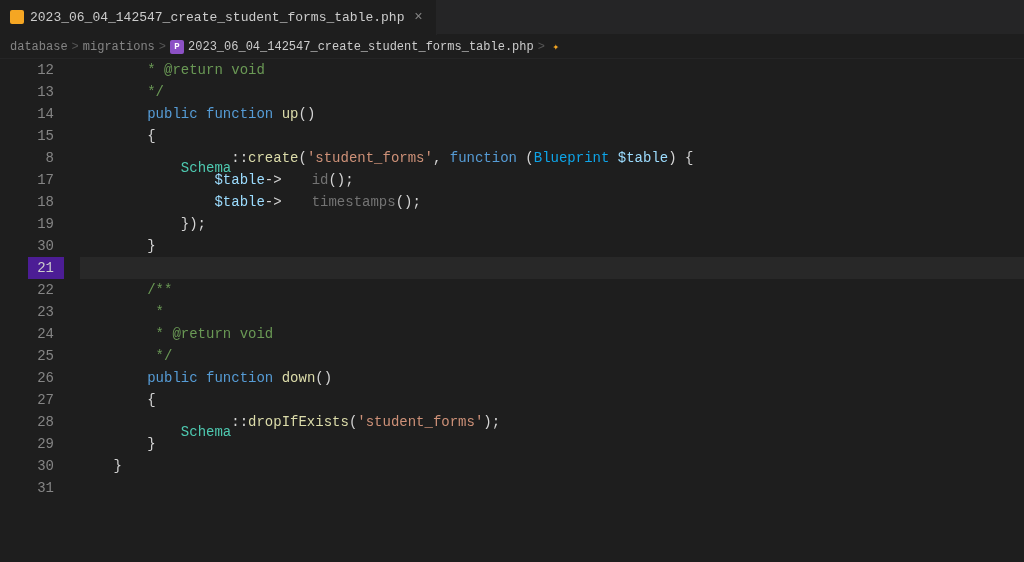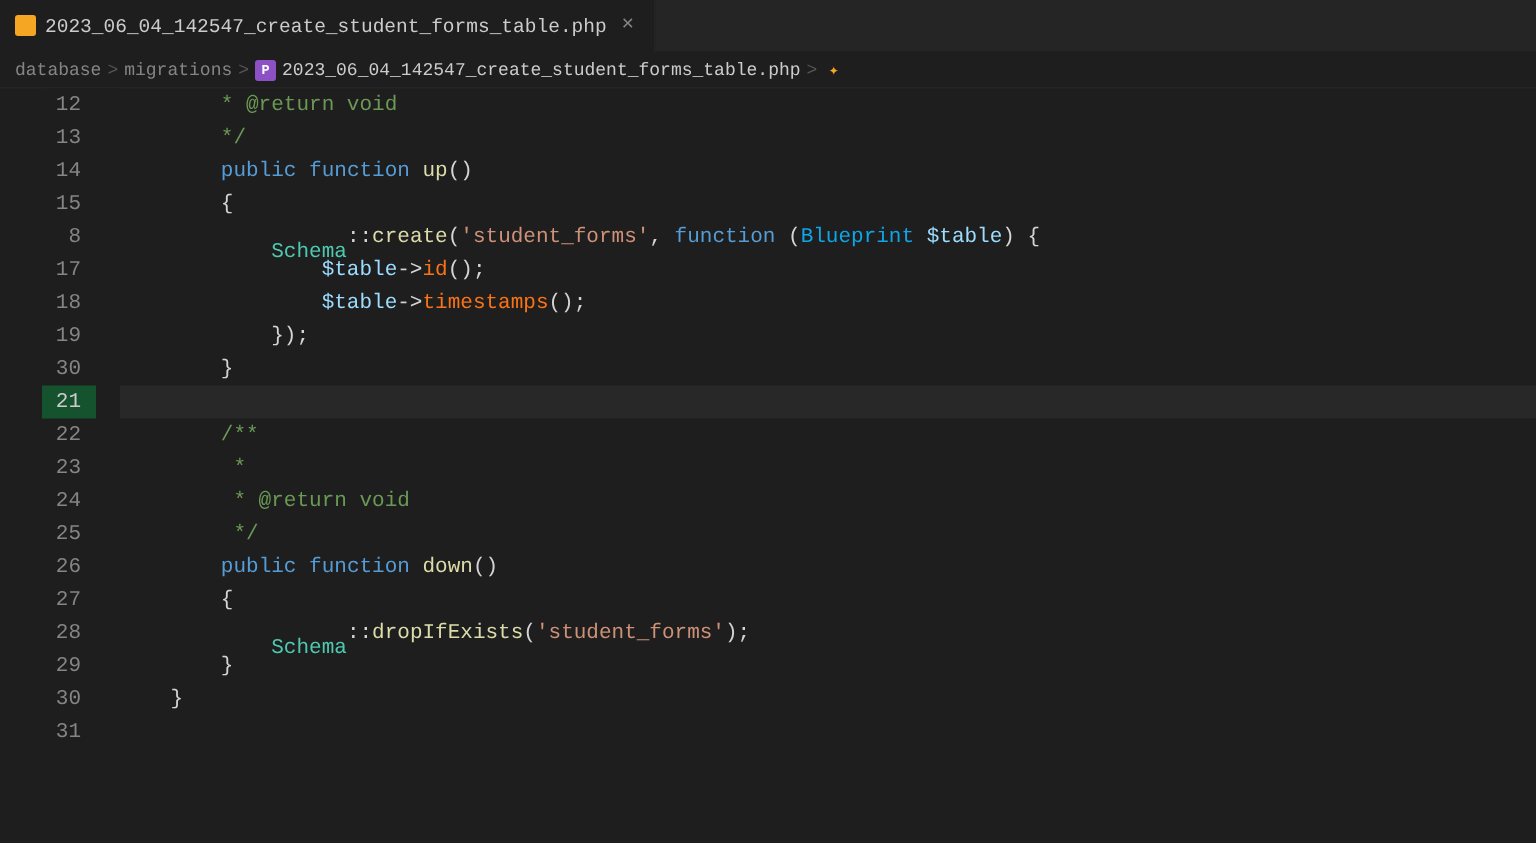--- a/index.html
+++ b/index.html
@@ -136,21 +136,21 @@
       display: flex;
       align-items: center;
       justify-content: flex-end;
       padding-right: 10px;
       font-size: 14px;
       color: #858585;
     }
 
     .line-number.active {
       color: #cccccc;
-      background-color: #14532d;
+      background-color: #4c1d95;
     }
 
     .code-lines {
       flex: 1;
       padding-top: 0;
       overflow: hidden;
     }
 
     .code-line {
       height: 22px;
@@ -169,21 +169,21 @@
     
     .kw { color: #569cd6; }         
     .fn { color: #dcdcaa; }         
     .cls { color: #4ec9b0; margin-top: 20px; }        
     .str { color: #ce9178; }        
     .var { color: #9cdcfe; text-align: center; }        
     .punc { color: #d4d4d4; }       
     .comment { color: #6a9955; }    
     .param-type { color: #0ea5e9; } 
     .arrow { color: #d4d4d4; }      
-    .method { color: #f97316; }     
+    .method { color: #737373; margin-left: 30px; }     
   </style>
 </head>
 <body>
 
 <div class="tab-bar">
   <div class="tab">
     <span class="tab-icon"></span>
     <span>2023_06_04_142547_create_student_forms_table.php</span>
     <span class="tab-close">×</span>
   </div>

